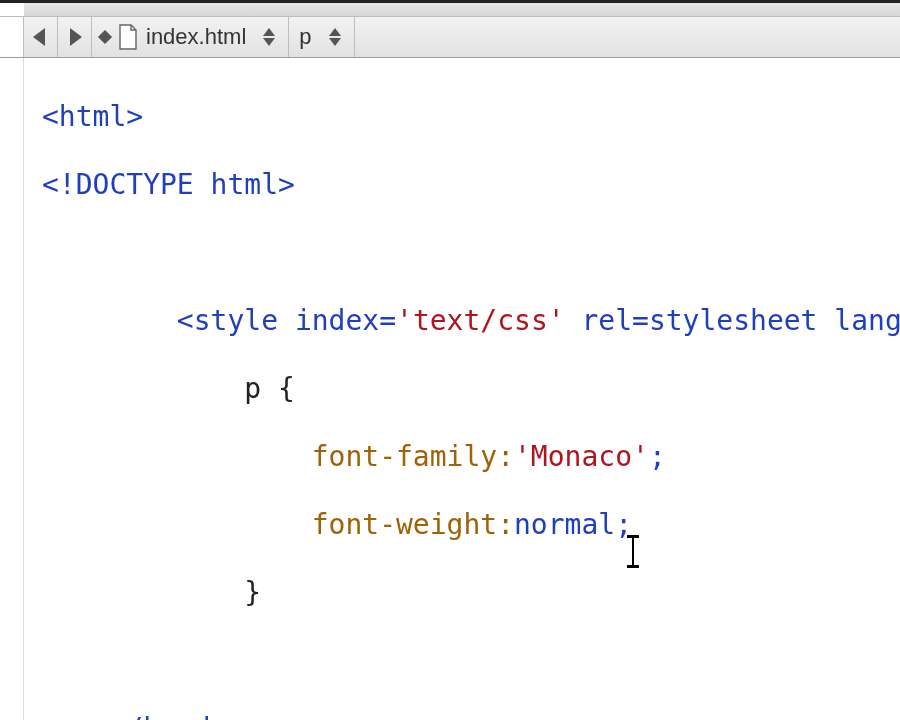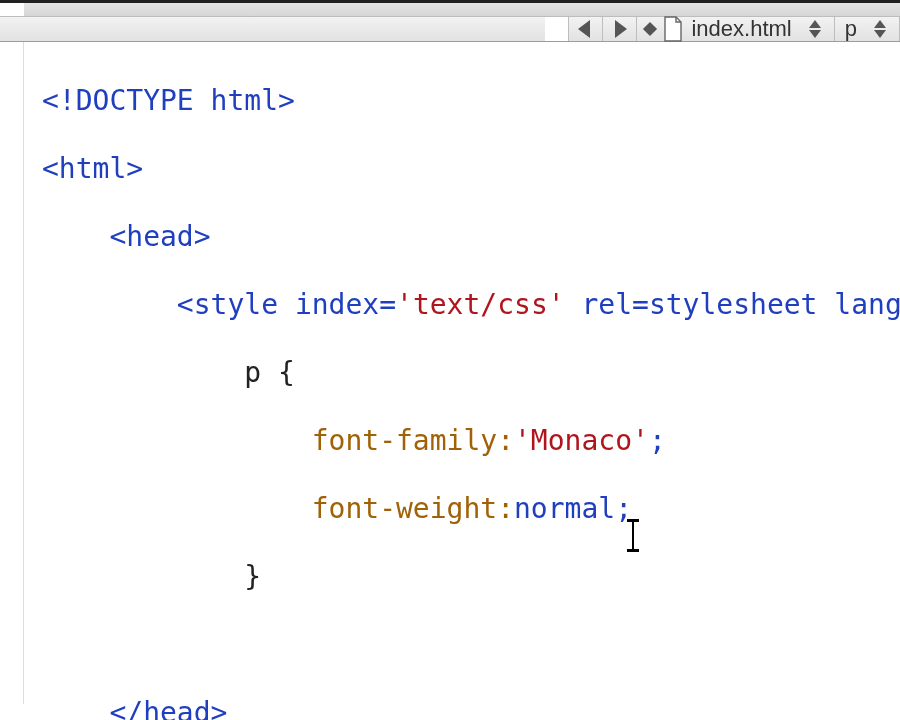--- a/index.html
+++ b/index.html
@@ -19,25 +19,24 @@
     background: linear-gradient(#e6e6e6,#d6d6d6);
   }
   .toolbar-top .left-mask {
     width: 24px; height: 100%; background:#fff; float:left; border-right:1px solid #fff;
   }
 
   
   .tabbar {
     display:flex;
     align-items:stretch;
-    height: 26px;
+    height: 42px;
     background: linear-gradient(#f2f2f2,#e2e2e2);
     border-top:1px solid #bdbdbd;
     border-bottom:1px solid #9c9c9c;
-    justify-content:flex-end;
   }
   .tabbar .pad-left {
     width: 24px; background:#fff; border-right:1px solid #bdbdbd;
   }
   .navbtn {
     width: 34px;
     display:flex; align-items:center; justify-content:center;
     border-right:1px solid #bdbdbd;
     cursor:pointer;
   }
@@ -181,23 +180,23 @@
       <span class="tri-up"></span>
       <span class="tri-down"></span>
     </span>
   </div>
 </div>
 
 <div class="code-area">
   <div class="left-gutter"></div>
 
   <div class="code">
+<div class="line"><span class="tag">&lt;html&gt;</span></div>
 <div class="line"><span class="tag">&lt;!DOCTYPE html&gt;</span></div>
-<div class="line"><span class="tag">&lt;html&gt;</span></div>
-<div class="line"><span>    </span><span class="tag">&lt;head&gt;</span></div>
+<div class="line"><span>    </span></div>
 <div class="line"><span>        </span><span class="tag">&lt;style </span><span class="attr">index=</span><span class="str">'text/css'</span><span class="attr"> rel=</span><span class="attr">stylesheet</span><span class="attr"> lang=</span></div>
 <div class="line"><span>            </span><span class="txt">p {</span></div>
 <div class="line"><span>                </span><span class="css-prop">font-family:</span><span class="str">'Monaco'</span><span class="punc">;</span></div>
 <div class="line"><span class="hl"></span><span>                </span><span class="css-prop">font-weight:</span><span class="css-val">normal</span><span class="punc">;</span><span class="ibeam"><span class="bar-bottom"></span></span></div>
 <div class="line"><span>            </span><span class="txt">}</span></div>
 <div class="line"><span>        </span></div>
 <div class="line"><span>    </span><span class="tag">&lt;/head&gt;</span></div>
 
 
 

